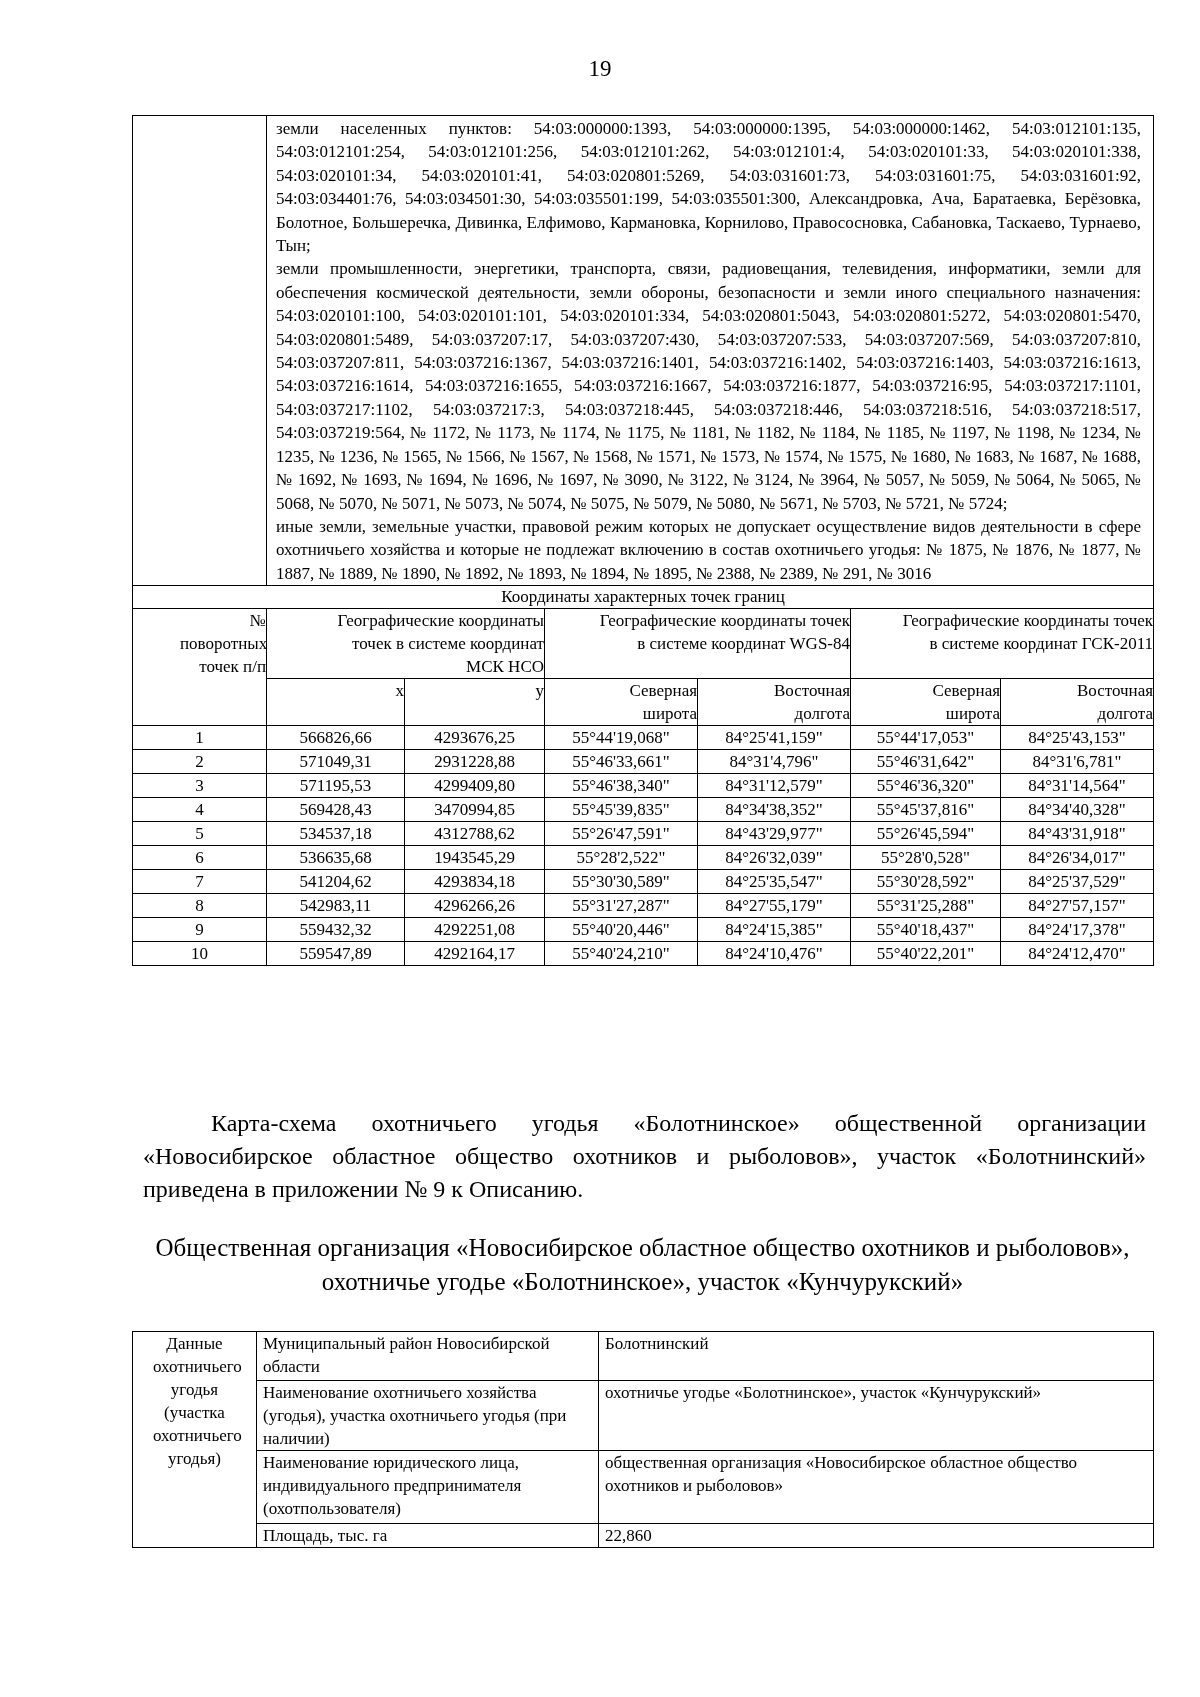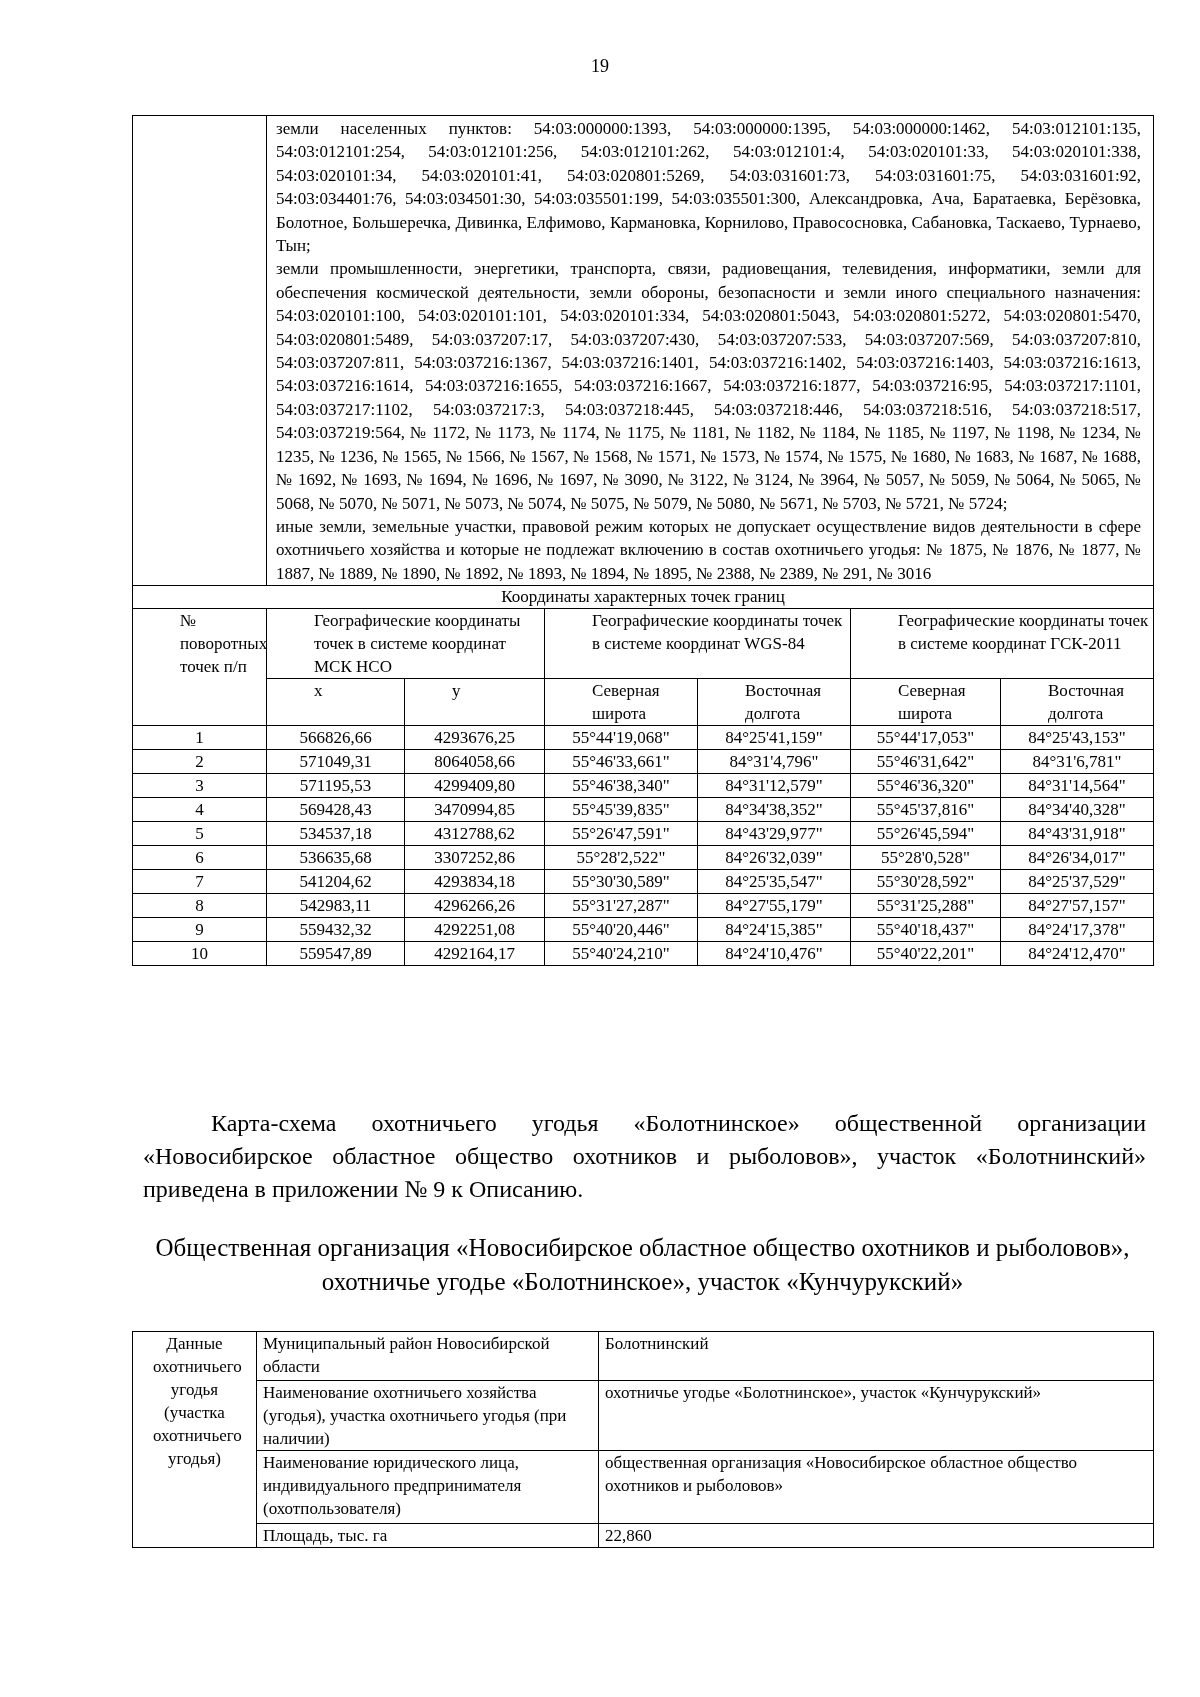--- a/index.html
+++ b/index.html
@@ -1,28 +1,28 @@
 <!DOCTYPE html>
 <html><head>
 <meta charset="utf-8">
 <style>
   html, body { margin: 0; padding: 0; background: #ffffff; }
   body { width: 1200px; height: 1697px; position: relative; overflow: hidden;
          font-family: "Liberation Serif", "DejaVu Serif", serif; color: #000; }
-  .page-num { position: absolute; top: 56px; left: 0; width: 1200px; text-align: center; font-size: 18px; }
+  .page-num { position: absolute; top: 56px; left: 0; width: 1200px; text-align: center; font-size: 23px; }
 
   table { border-collapse: collapse; position: absolute; table-layout: fixed; }
   td { border: 1.3px solid #000; vertical-align: top; padding: 0; font-size: 17px; line-height: 23.4px; }
 
   
   #main-table { left: 132px; top: 115px; width: 1021px; }
   .lands-cell { padding: 1px 12px 0 9px; text-align: justify; }
   .lands-cell p { margin: 0; text-align: justify; text-align-last: left; }
   .caption-row td { text-align: center; height: 22px; line-height: 22px; }
-  .hdr td { text-align: left; line-height: 23px; padding-left: 47px; }
+  .hdr td { text-align: right; line-height: 23px; padding-left: 47px; }
   .data td { text-align: center; height: 23px; line-height: 23px; vertical-align: middle; }
 
   
   .para { position: absolute; left: 143px; width: 1003px; font-size: 24px; line-height: 33px; text-align: justify; }
   .para .indent { display: inline-block; width: 68px; }
   #para-map { top: 1107px; }
   #heading { position: absolute; top: 1231px; left: 132px; width: 1021px; text-align: center; font-size: 25px; line-height: 34px; }
 
   
   #info-table { left: 132px; top: 1331px; width: 1021px; }
@@ -77,21 +77,21 @@
         <td>566826,66</td>
         <td>4293676,25</td>
         <td>55°44'19,068"</td>
         <td>84°25'41,159"</td>
         <td>55°44'17,053"</td>
         <td>84°25'43,153"</td>
       </tr>
       <tr class="data">
         <td>2</td>
         <td>571049,31</td>
-        <td>8064058,66</td>
+        <td>2931228,88</td>
         <td>55°46'33,661"</td>
         <td>84°31'4,796"</td>
         <td>55°46'31,642"</td>
         <td>84°31'6,781"</td>
       </tr>
       <tr class="data">
         <td>3</td>
         <td>571195,53</td>
         <td>4299409,80</td>
         <td>55°46'38,340"</td>
@@ -113,21 +113,21 @@
         <td>534537,18</td>
         <td>4312788,62</td>
         <td>55°26'47,591"</td>
         <td>84°43'29,977"</td>
         <td>55°26'45,594"</td>
         <td>84°43'31,918"</td>
       </tr>
       <tr class="data">
         <td>6</td>
         <td>536635,68</td>
-        <td>3307252,86</td>
+        <td>1943545,29</td>
         <td>55°28'2,522"</td>
         <td>84°26'32,039"</td>
         <td>55°28'0,528"</td>
         <td>84°26'34,017"</td>
       </tr>
       <tr class="data">
         <td>7</td>
         <td>541204,62</td>
         <td>4293834,18</td>
         <td>55°30'30,589"</td>

